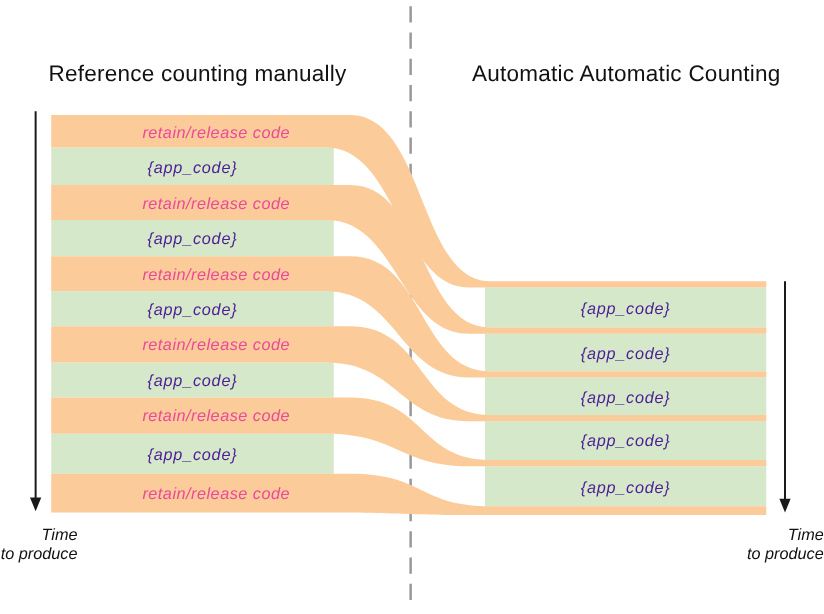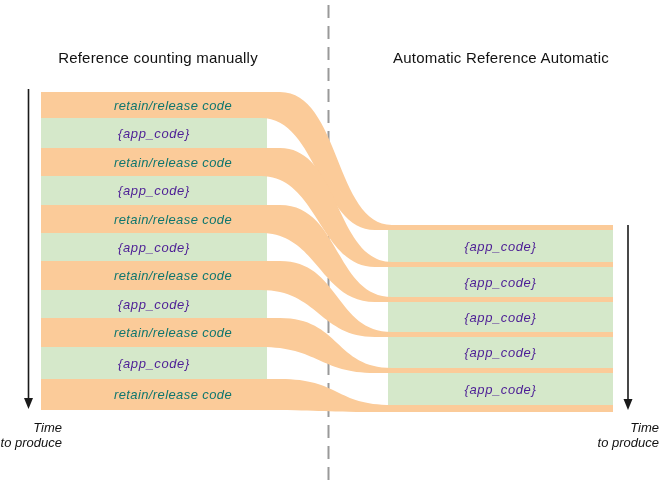--- a/index.html
+++ b/index.html
@@ -7,36 +7,36 @@
     position:relative;
     width:659px;height:491px;
     background:#ffffff;
     overflow:hidden;
     font-family:"Liberation Sans", sans-serif;
   }
   .stage svg{position:absolute;left:0;top:0;}
   .col-title{
     position:absolute;
     text-align:center;
-    font-size:15px;
+    font-size:18px;
     color:#111;
     letter-spacing:0.2px;
     white-space:nowrap;
   }
   .bar-label{
     position:absolute;
     display:flex;
     align-items:center;
     justify-content:center;
     font-style:italic;
     white-space:nowrap;
   }
   .lbl-retain{
     font-size:13px;
-    color:#0f766e;
+    color:#ec4899;
     letter-spacing:0.4px;
   }
   .lbl-app{
     font-size:13px;
     color:#4c1d95;
     letter-spacing:0.6px;
   }
   .time-label{
     position:absolute;
     text-align:right;
@@ -71,21 +71,21 @@
       <path d="M 41 318 L 280 318 C 340 318 335 368 392 368 L 613 368 L 613 373 L 375 373 C 320 373 318 347 261 347 L 41 347 Z" fill="#FBCB99"></path>
       <path d="M 41 379 L 280 379 C 340 379 335 405 392 405 L 613 405 L 613 412 L 375 412 C 320 412 318 410 261 410 L 41 410 Z" fill="#FBCB99"></path>
       <line x1="28.5" y1="89" x2="28.5" y2="399" stroke="#1a1a1a" stroke-width="1.6"></line>
       <polygon points="24,398 33,398 28.5,409" fill="#1a1a1a"></polygon>
       <line x1="628" y1="225" x2="628" y2="400" stroke="#1a1a1a" stroke-width="1.6"></line>
       <polygon points="623.5,399 632.5,399 628,410" fill="#1a1a1a"></polygon>
     </svg>
 
   <div class="col-title" style="left:33px;top:49px;width:250px;">Reference counting manually</div>
 
-  <div class="col-title" style="left:376px;top:49px;width:250px;">Automatic Reference Automatic</div>
+  <div class="col-title" style="left:376px;top:49px;width:250px;">Automatic Automatic Counting</div>
 
   <div id="left-labels">
       <div class="bar-label lbl-retain" style="left: 48px; width: 250px; top: 92px; height: 26px;">retain/release code</div>
       <div class="bar-label lbl-app" style="left: 41px; width: 226px; top: 118px; height: 30px;">{app_code}</div>
       <div class="bar-label lbl-retain" style="left: 48px; width: 250px; top: 148px; height: 28px;">retain/release code</div>
       <div class="bar-label lbl-app" style="left: 41px; width: 226px; top: 176px; height: 29px;">{app_code}</div>
       <div class="bar-label lbl-retain" style="left: 48px; width: 250px; top: 205px; height: 28px;">retain/release code</div>
       <div class="bar-label lbl-app" style="left: 41px; width: 226px; top: 233px; height: 28px;">{app_code}</div>
       <div class="bar-label lbl-retain" style="left: 48px; width: 250px; top: 261px; height: 29px;">retain/release code</div>
       <div class="bar-label lbl-app" style="left: 41px; width: 226px; top: 290px; height: 28px;">{app_code}</div>

